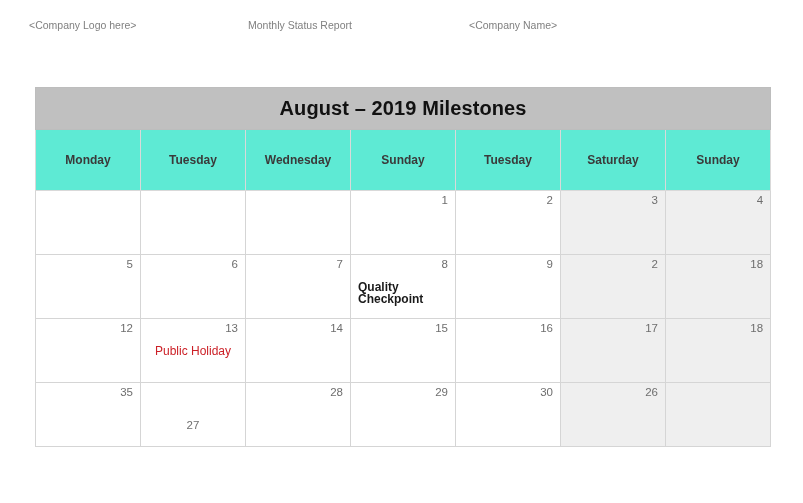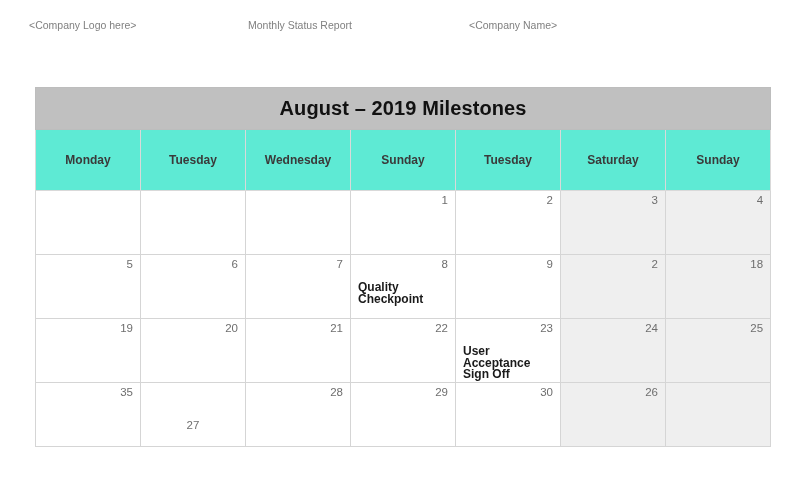--- a/index.html
+++ b/index.html
@@ -188,40 +188,40 @@
         </td>
         <td class="day-cell weekend">
           <span class="daynum">2</span>
         </td>
         <td class="day-cell weekend">
           <span class="daynum">18</span>
         </td>
       </tr>
       <tr>
         <td class="day-cell">
-          <span class="daynum">19</span>
-        </td>
-        <td class="day-cell">
-          <span class="daynum">20</span>
-        </td>
-        <td class="day-cell">
-          <span class="daynum">21</span>
-        </td>
-        <td class="day-cell">
-          <span class="daynum">22</span>
-        </td>
-        <td class="day-cell">
-          <span class="daynum">23</span>
-          <span class="event bold left">User Acceptance Sign Off</span>
-        </td>
-        <td class="day-cell weekend">
-          <span class="daynum">24</span>
-        </td>
-        <td class="day-cell weekend">
-          <span class="daynum">25</span>
+          <span class="daynum">12</span>
+        </td>
+        <td class="day-cell">
+          <span class="daynum">13</span>
+          <span class="event holiday">Public Holiday</span>
+        </td>
+        <td class="day-cell">
+          <span class="daynum">14</span>
+        </td>
+        <td class="day-cell">
+          <span class="daynum">15</span>
+        </td>
+        <td class="day-cell">
+          <span class="daynum">16</span>
+        </td>
+        <td class="day-cell weekend">
+          <span class="daynum">17</span>
+        </td>
+        <td class="day-cell weekend">
+          <span class="daynum">18</span>
         </td>
       </tr>
       <tr>
         <td class="day-cell">
           <span class="daynum">35</span>
         </td>
         <td class="day-cell">
           <span class="daynum center">27</span>
         </td>
         <td class="day-cell">

